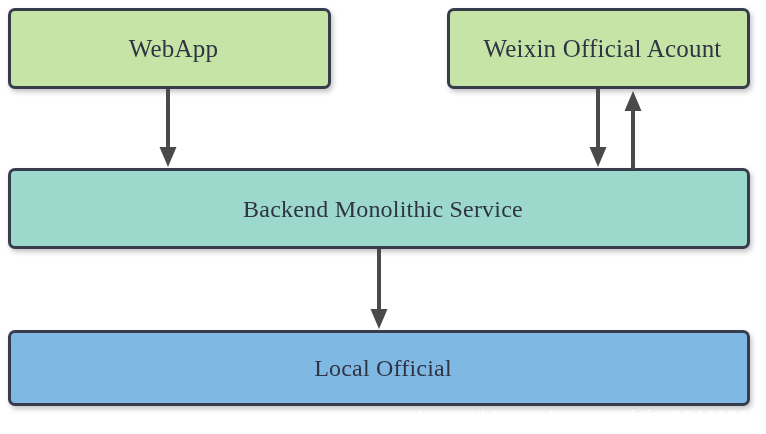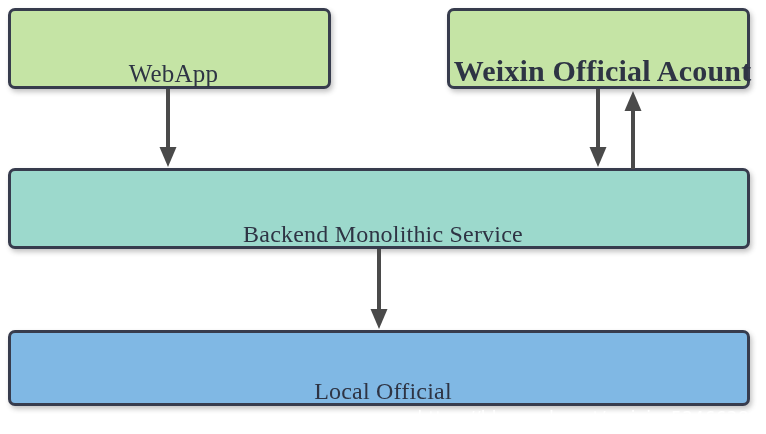--- a/index.html
+++ b/index.html
@@ -16,21 +16,21 @@
     font-family: "Liberation Serif", "DejaVu Serif", serif;
   }
 
   
   .node {
     position: absolute;
     box-sizing: border-box;
     border: 3px solid #373c4d;
     border-radius: 7px;
     display: flex;
-    align-items: flex-end;
+    align-items: center;
     justify-content: center;
     color: #2e3444;
     box-shadow: 2px 3px 5px rgba(60,60,60,0.30);
     letter-spacing: 0.2px;
     padding-left: 8px;
   }
   .node .label {
     line-height: 1;
     white-space: nowrap;
   }
@@ -40,21 +40,21 @@
     width: 323px; height: 81px;
     background: #c5e4a5;
   }
   #node-webapp .label { font-size: 25px; }
 
   #node-weixin {
     left: 447px; top: 8px;
     width: 303px; height: 81px;
     background: #c5e4a5;
   }
-  #node-weixin .label { font-size: 30px; font-weight: bold; }
+  #node-weixin .label { font-size: 25px; }
 
   #node-backend {
     left: 8px;  top: 168px;
     width: 742px; height: 81px;
     background: #9cd9cc;
   }
   #node-backend .label { font-size: 24px; }
 
   #node-database {
     left: 8px;  top: 330px;

